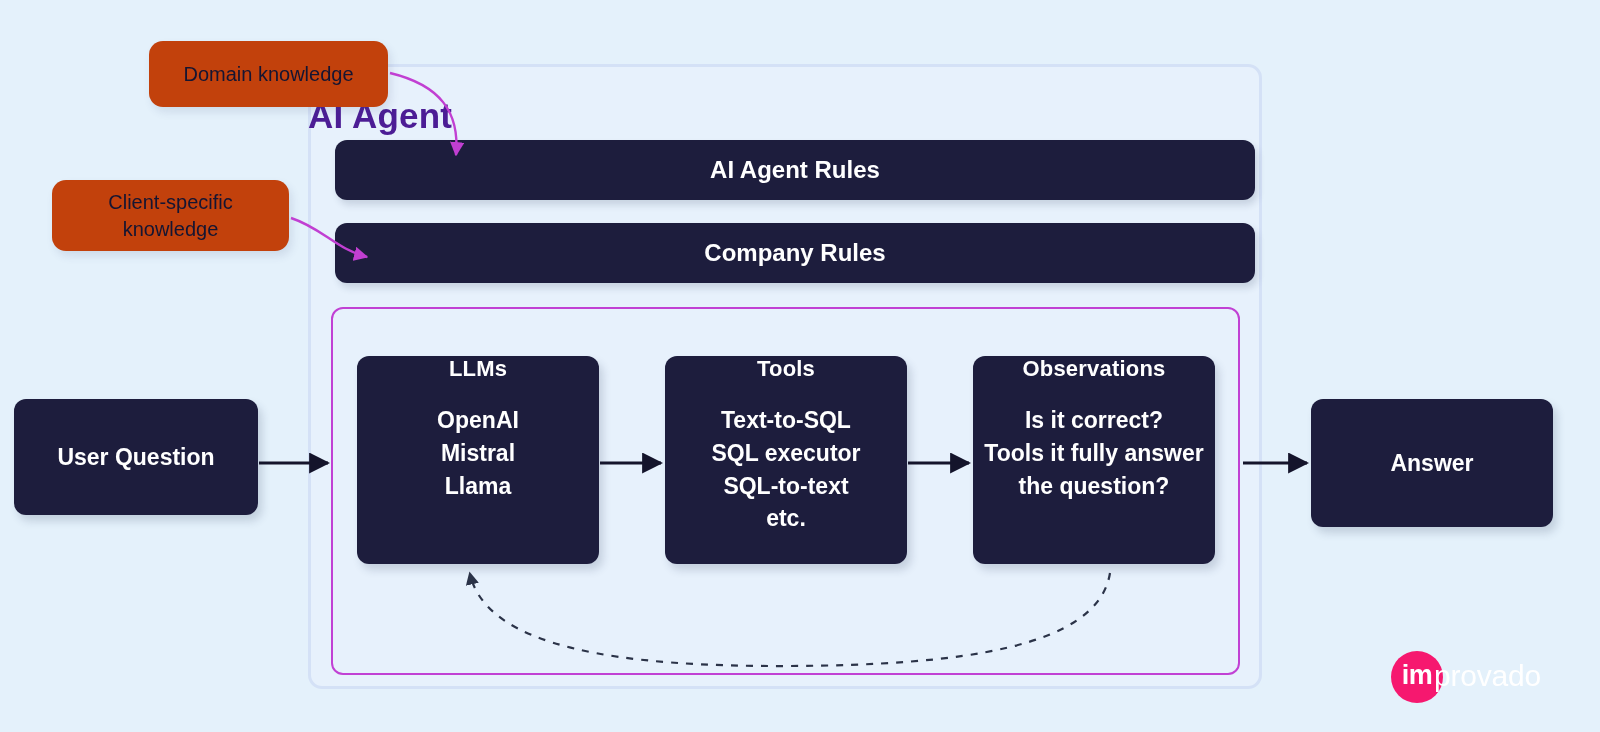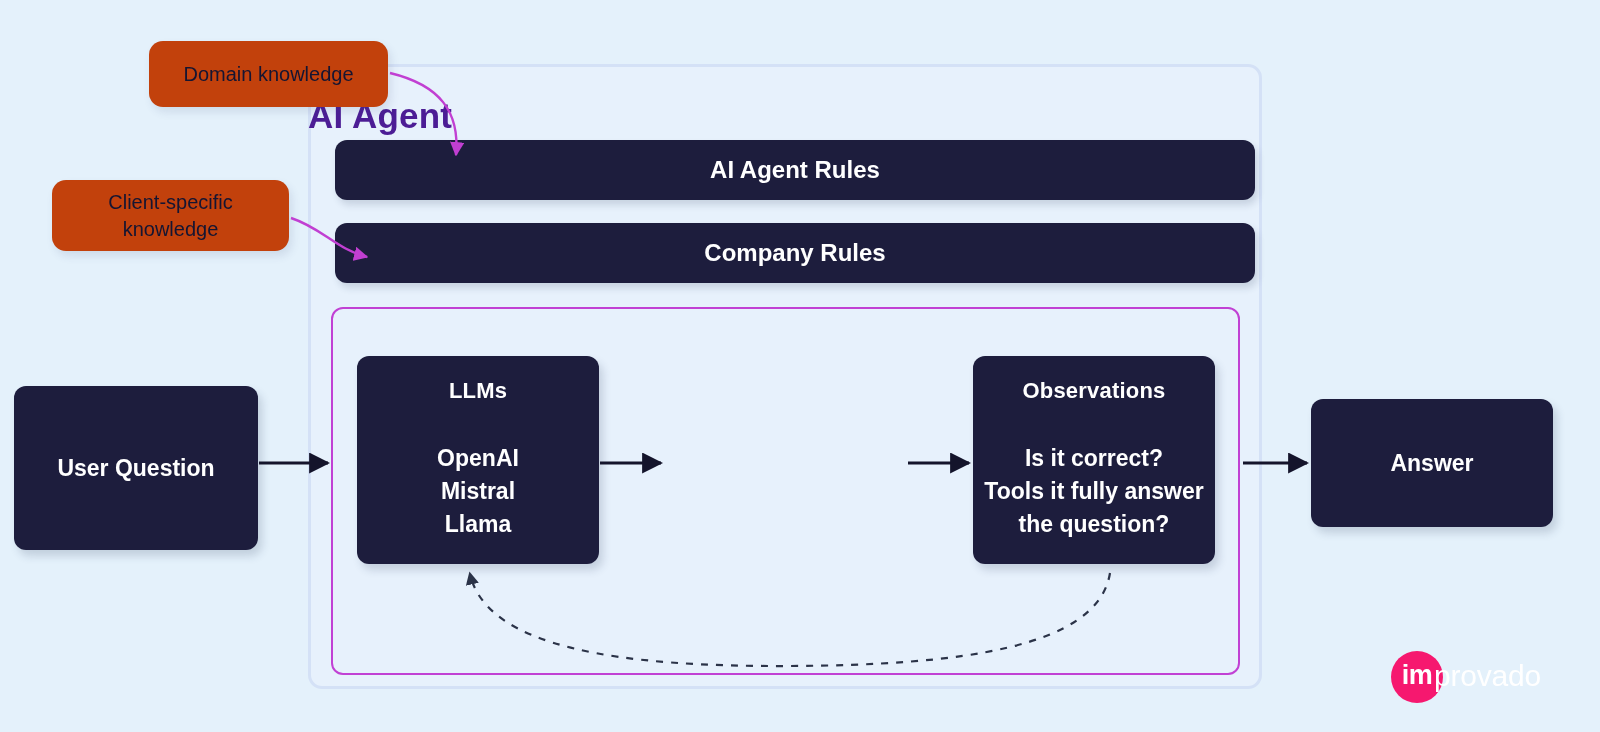--- a/index.html
+++ b/index.html
@@ -77,23 +77,21 @@
 
   
   .node {
     background: #1d1d3d;
     border-radius: 12px;
     color: #ffffff;
     box-shadow: 4px 6px 8px rgba(40,55,90,.18);
     display: flex;
     flex-direction: column;
     align-items: center;
-    padding-top: 22px;
     box-sizing: border-box;
-    gap: 16px;
   }
   .node-title {
     font-size: 22px;
     font-weight: 600;
     letter-spacing: .2px;
     line-height: 1.2;
   }
   .node-lines {
     margin-top: 22px;
     font-size: 23px;
@@ -112,21 +110,21 @@
     background: #1d1d3d;
     border-radius: 12px;
     color: #ffffff;
     display: flex;
     align-items: center;
     justify-content: center;
     font-size: 23px;
     font-weight: 600;
     box-shadow: 4px 6px 8px rgba(40,55,90,.18);
   }
-  #node-user-question { left: 14px;   top: 386px; width: 244px; height: 164px; }
+  #node-user-question { left: 14px;   top: 399px; width: 244px; height: 116px; }
   #node-answer        { left: 1311px; top: 399px; width: 242px; height: 128px; }
 
   
   .callout {
     background: #c2410c;
     border-radius: 14px;
     color: #151532;
     display: flex;
     align-items: center;
     justify-content: center;
@@ -199,20 +197,27 @@
 
   <div class="abs" id="loop-container"></div>
 
   <div class="abs node" id="node-llms">
     <div class="node-title">LLMs</div>
     <div class="node-lines" style="white-space:pre-line">OpenAI
 Mistral
 Llama</div>
   </div>
 
+  <div class="abs node" id="node-tools">
+    <div class="node-title">Tools</div>
+    <div class="node-lines" style="white-space:pre-line">Text-to-SQL
+SQL executor
+SQL-to-text
+etc.</div>
+  </div>
 
   <div class="abs node" id="node-observations">
     <div class="node-title">Observations</div>
     <div class="node-lines" style="white-space:pre-line">Is it correct?
 Tools it fully answer
 the question?</div>
   </div>
 
   <div class="abs simple-node" id="node-user-question">
     <span>User Question</span>

